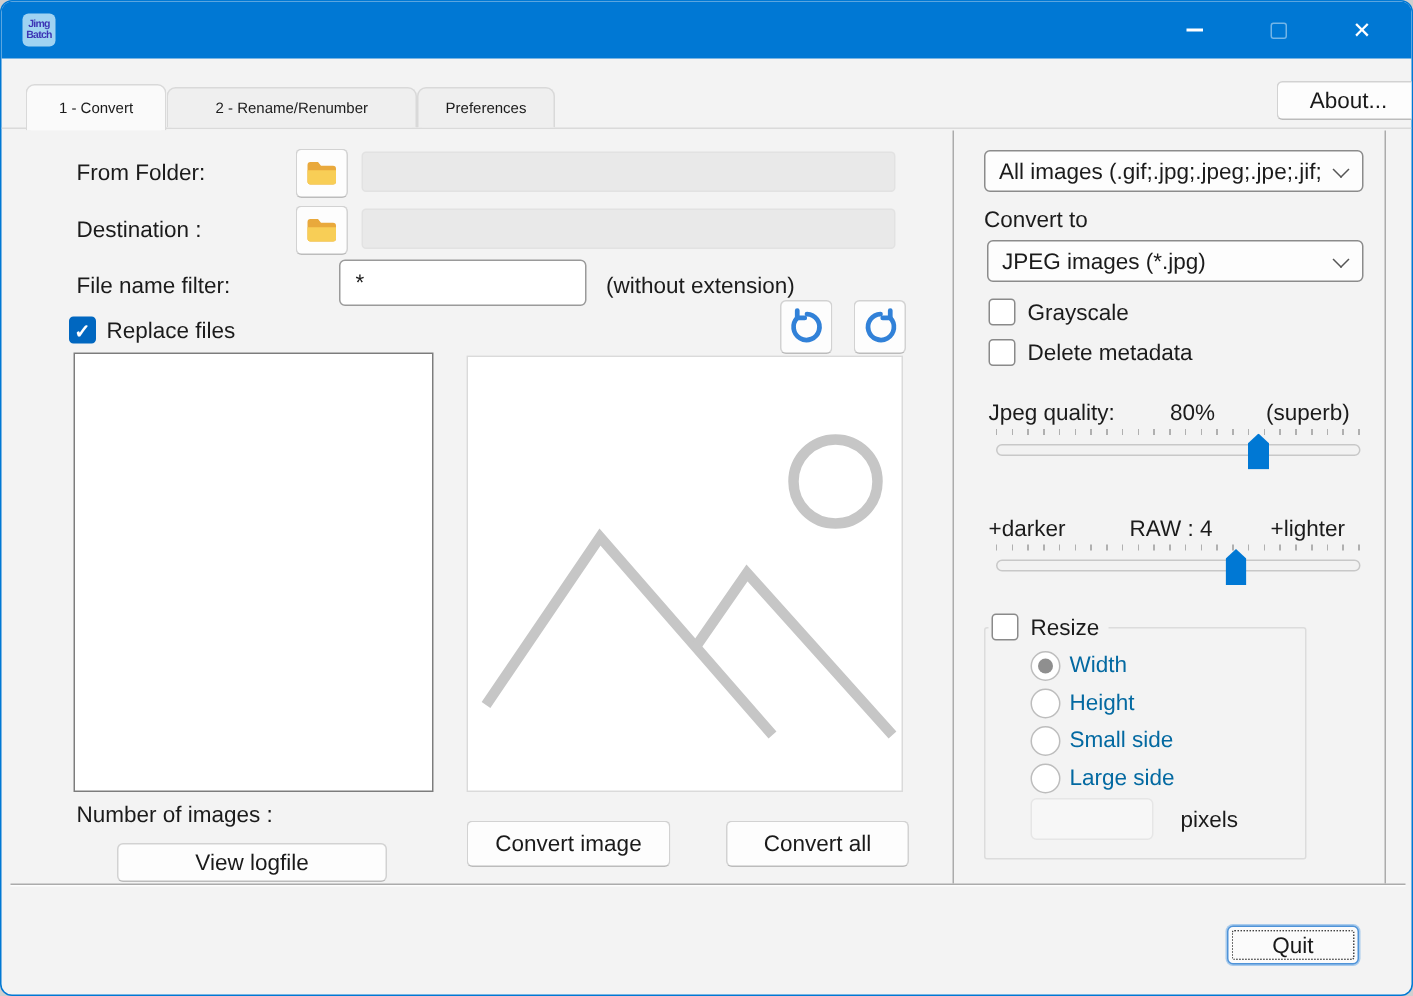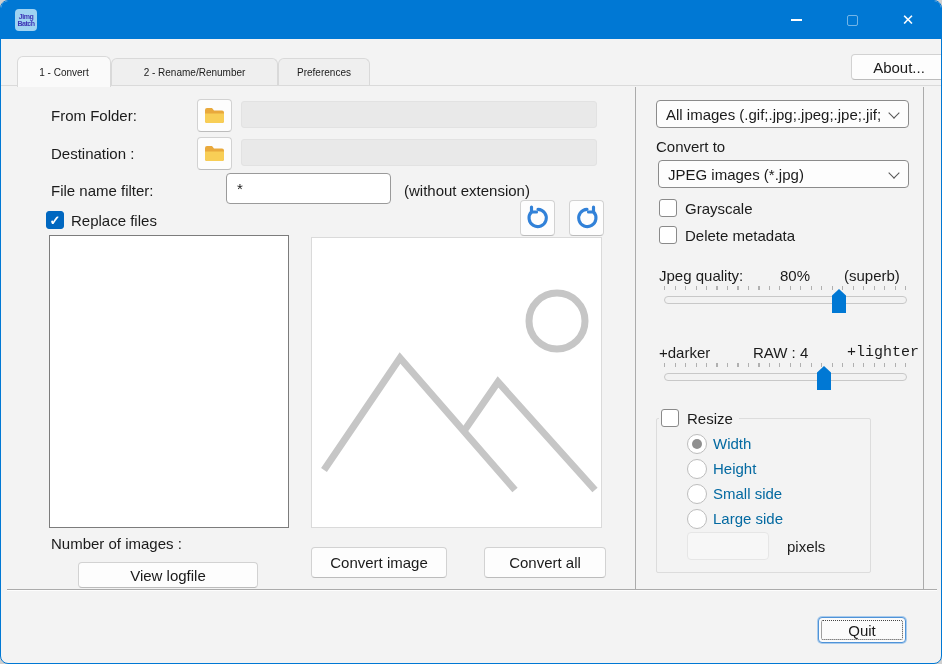--- a/index.html
+++ b/index.html
@@ -241,21 +241,21 @@
 
   <div class="lbl" style="left:658px; top:266px;">Jpeg quality:</div>
   <div class="lbl" style="left:779px; top:266px;">80%</div>
   <div class="lbl" style="left:831px; top:266px;margin-left:12px;">(superb)</div>
   <div class="ticks" style="left:663px; top:285px;"></div>
   <div class="track" style="left:663px; top:295px;"></div>
   <div class="thumb" style="left:831px; top:288px;"></div>
 
   <div class="lbl" style="left:658px; top:343px;">+darker</div>
   <div class="lbl" style="left:752px; top:343px;">RAW : 4</div>
-  <div class="lbl" style="left:846px; top:343px;font-family:Liberation Mono, monospace;">+lighter</div>
+  <div class="lbl" style="left:846px; top:343px;">+lighter</div>
   <div class="ticks" style="left:663px; top:362px;"></div>
   <div class="track" style="left:663px; top:372px;"></div>
   <div class="thumb" style="left:816px; top:365px;"></div>
 
   <div class="groupbox"></div>
   <div class="group-legend">
     <div class="checkbox inline"></div>
     <span>Resize</span>
   </div>
   <div class="radio selected" style="left:686px; top:433px;"></div>

